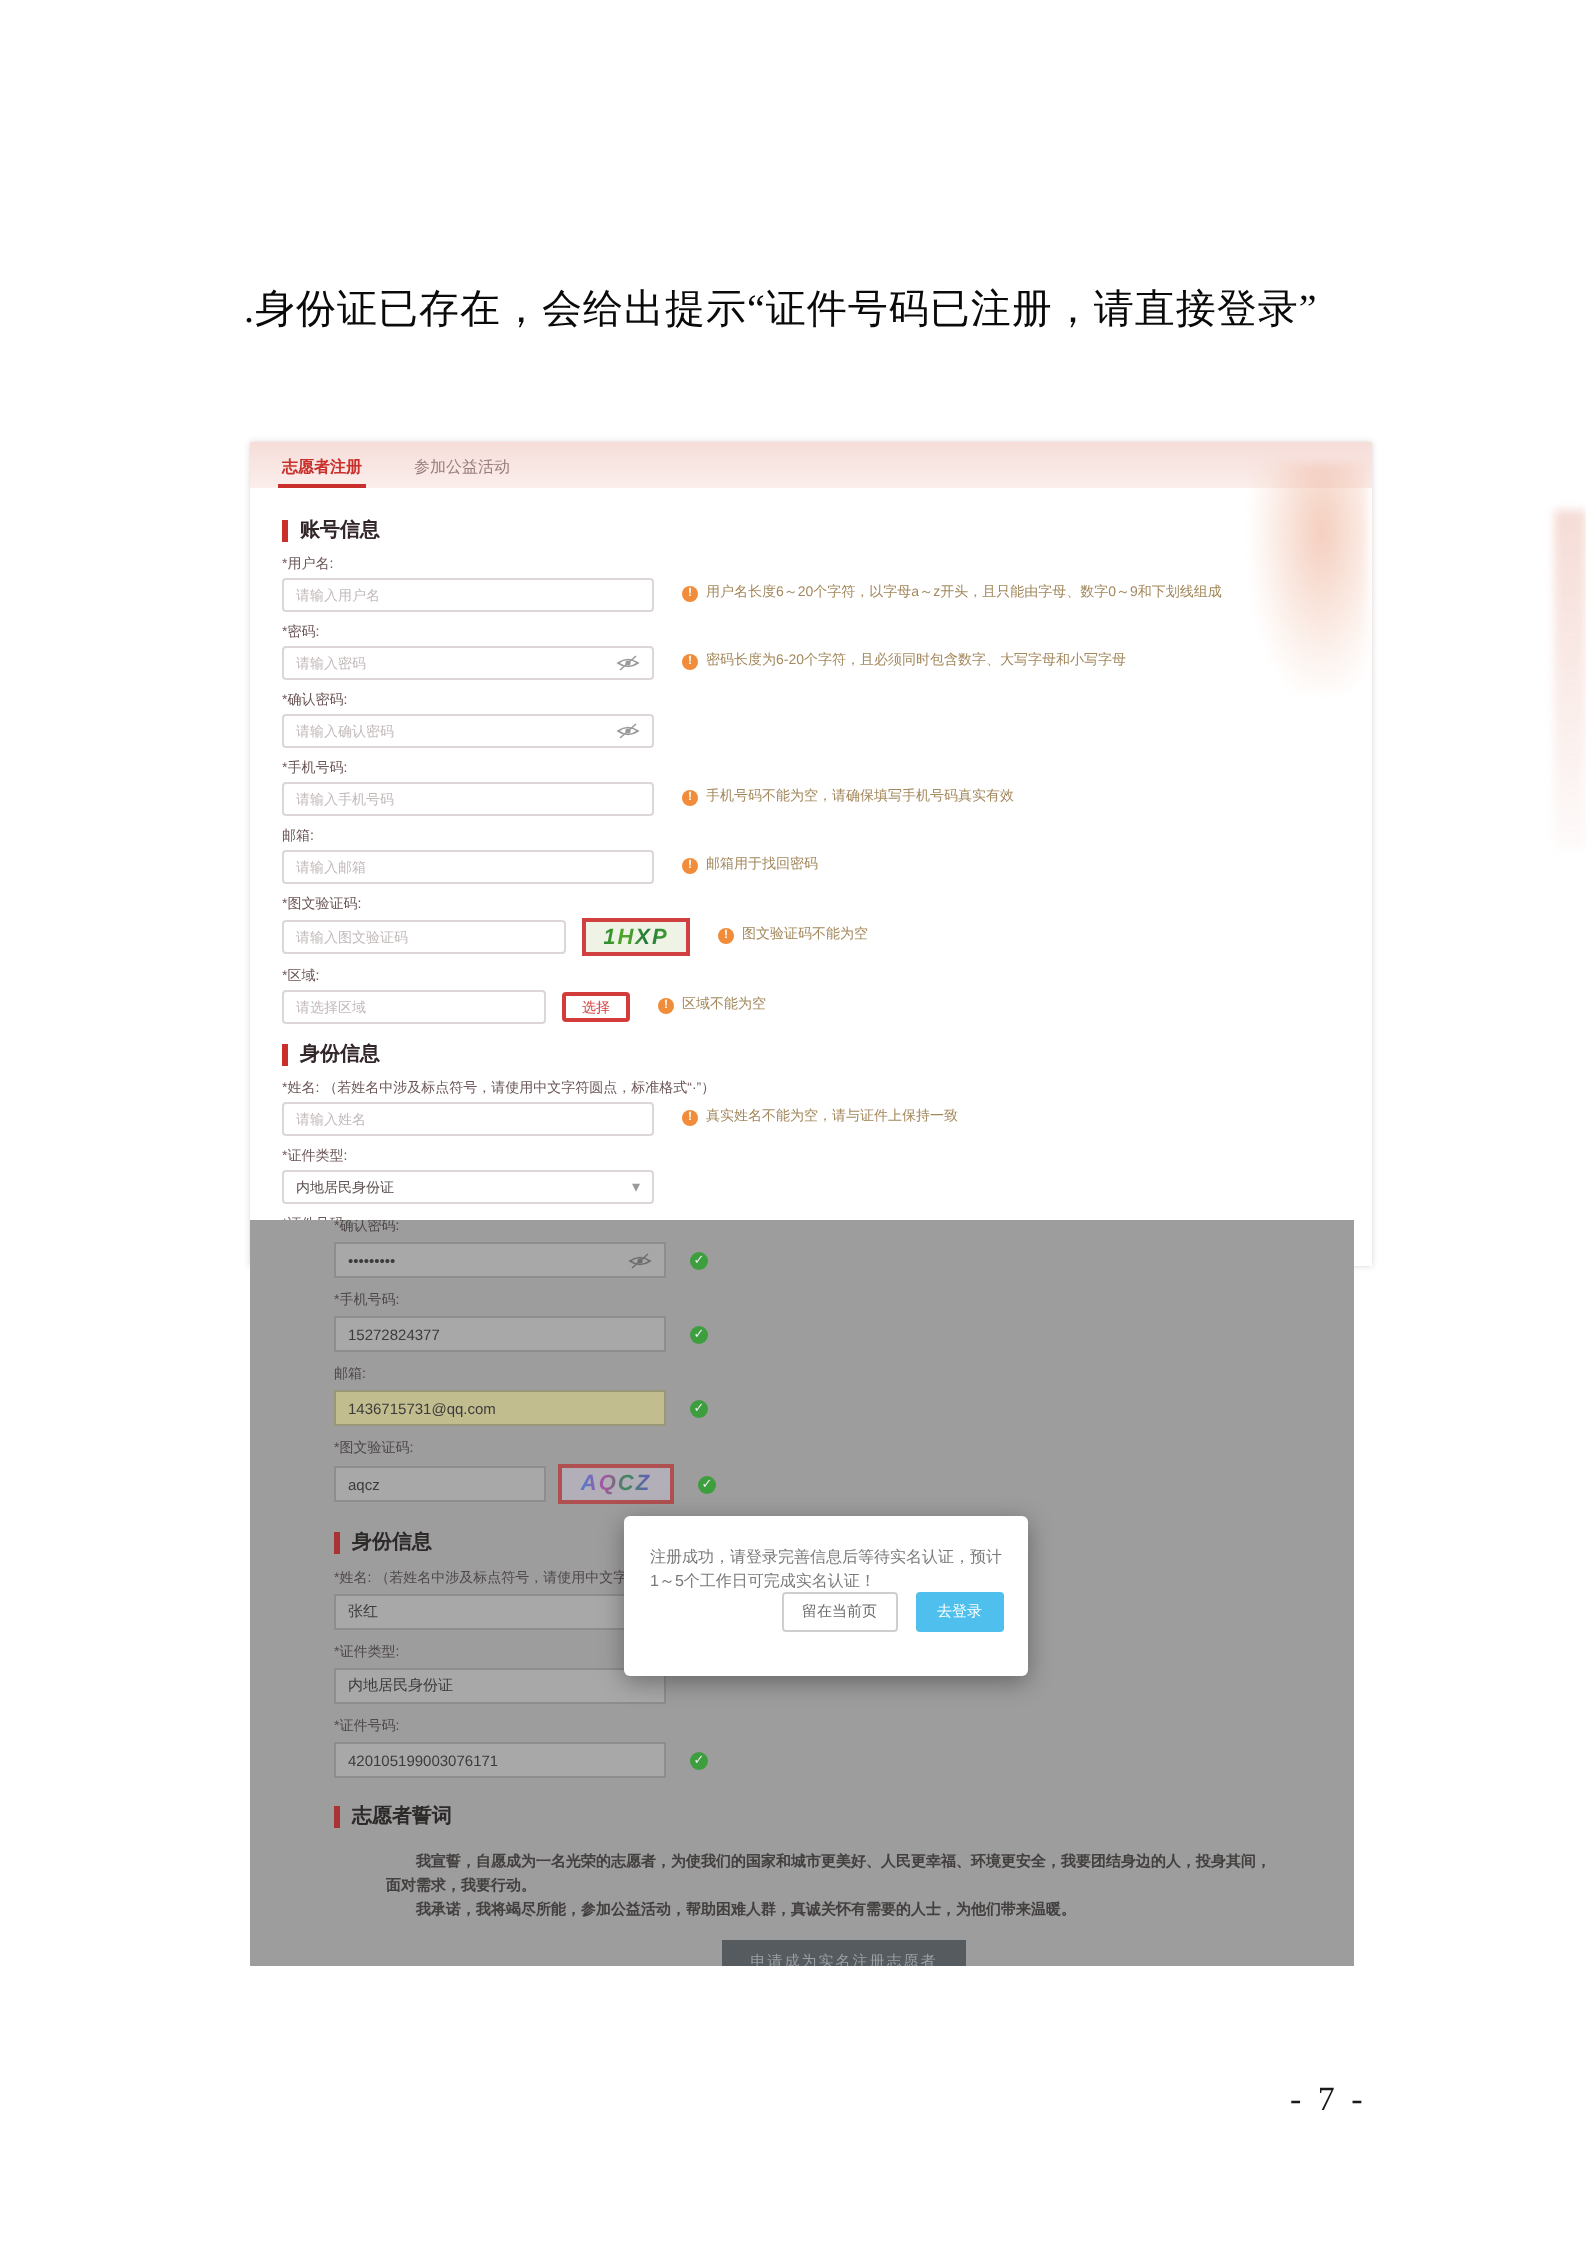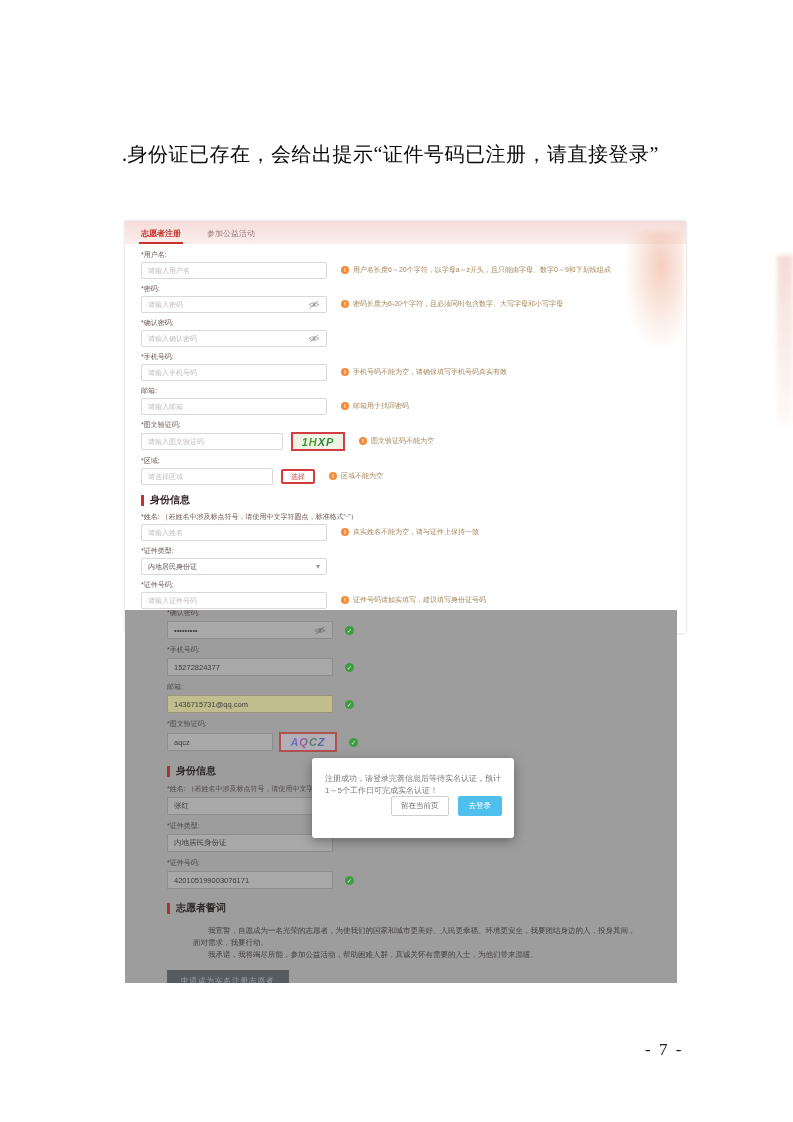--- a/index.html
+++ b/index.html
@@ -102,23 +102,23 @@
     display:flex;align-items:center;justify-content:center;background:#b2afb9;
     font-size:11px;font-weight:bold;font-style:italic;letter-spacing:1px;
   }
   .cap2 span{
     background:linear-gradient(90deg,#4a7fd0,#a855a0,#3a8a5a,#6a55c8);
     -webkit-background-clip:text;background-clip:text;color:transparent;
   }
   .sec2{display:flex;align-items:center;margin:12px 0 6px;}
   .sec2 .bar2{width:3px;height:11px;background:#a93232;margin-right:6px;}
   .sec2 .sec2-t{font-size:10px;font-weight:bold;color:#2e2a2a;}
-  .oath2{padding:4px 40px 0 26px;}
+  .oath2{padding:4px 40px 0 26px;font-weight:bold;}
   .oath2 .oath-p2{font-size:7.5px;color:#454040;line-height:1.6;text-indent:2em;margin:0;}
-  .gray-btn-wrap{display:flex;margin-top:9px;}
+  .gray-btn-wrap{display:flex;justify-content:center;margin-top:9px;}
   .gray-btn{
     background:#565b5f;color:#9aa0a4;font-size:7.5px;padding:6px 14px;border:none;letter-spacing:1px;
   }
   
   .dialog{
     position:absolute;left:187px;top:148px;width:202px;height:80px;background:#fff;
     border-radius:3px;box-shadow:0 3px 12px rgba(0,0,0,.35);box-sizing:border-box;
     padding:15px 13px 10px;z-index:5;
   }
   .dlg-msg{font-size:8px;color:#7a7a7a;line-height:1.55;}
@@ -139,20 +139,24 @@
 <div class="deco-right"></div>
 
 <div class="s1">
   <div class="tabstrip">
     <div class="tab active">志愿者注册</div>
     <div class="tab">参加公益活动</div>
   </div>
   <div class="deco"></div>
 
   <div class="s1-body">
+    <div class="sec">
+      <span class="bar"></span>
+      <span class="sec-t">账号信息</span>
+    </div>
 
     <div class="row">
       <div class="lbl">*用户名:</div>
       <div class="fline">
         <div class="inp">
             <span class="ph">请输入用户名</span>
           </div>
         <div class="hintbox">
             <span class="wdot"></span>
             <span class="htxt">用户名长度6～20个字符，以字母a～z开头，且只能由字母、数字0～9和下划线组成</span>

